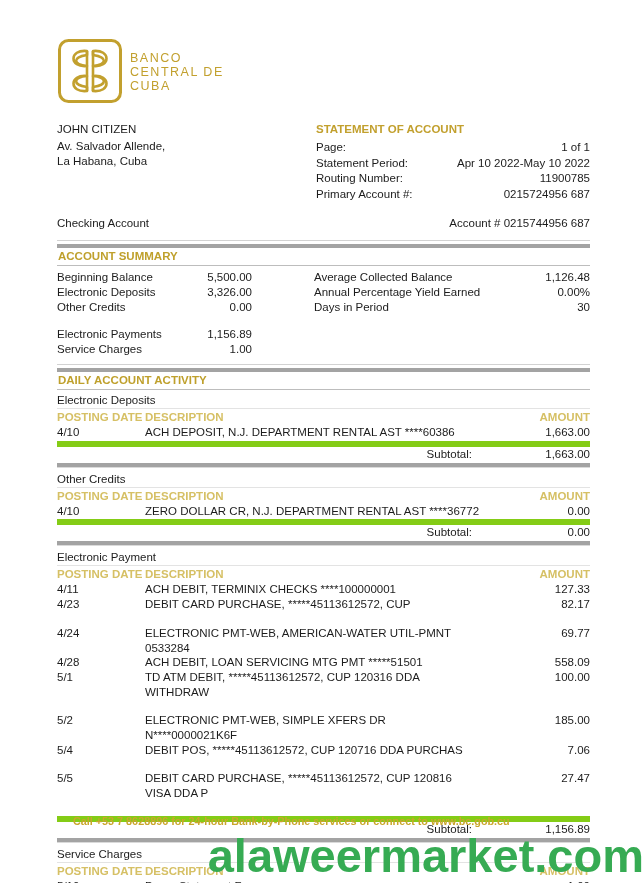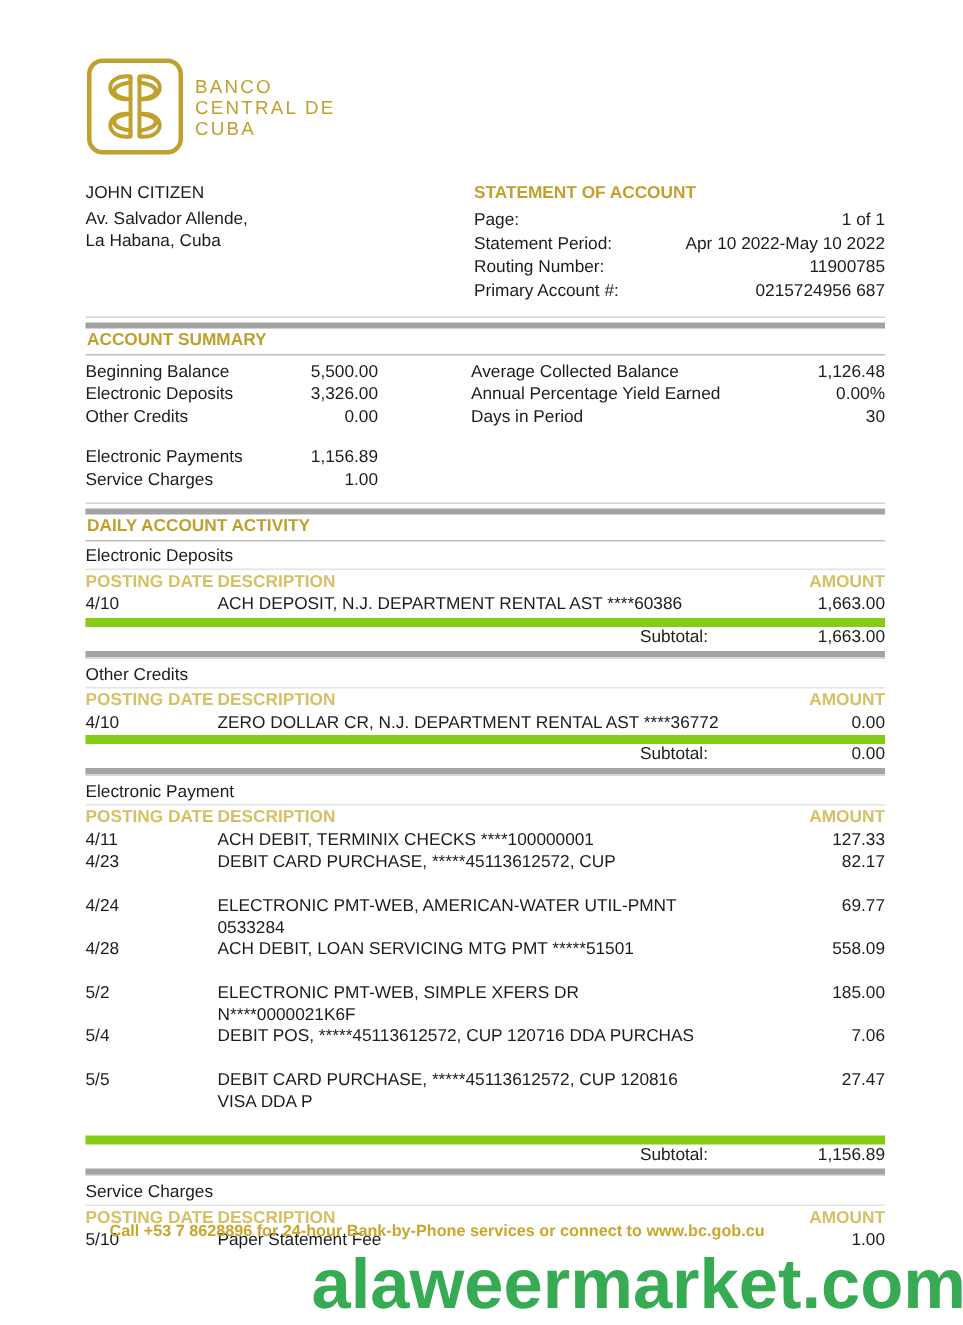--- a/index.html
+++ b/index.html
@@ -101,20 +101,24 @@
             <span class="info-value">11900785</span>
           </div>
           <div class="info-row">
             <span class="info-label">Primary Account #:</span>
             <span class="info-value">0215724956 687</span>
           </div>
         </div>
     </div>
   </div>
 
+  <div class="account-row">
+    <span>Checking Account</span>
+    <span>Account # 0215744956 687</span>
+  </div>
 
   <div class="rule-block">
     <div class="hairline"></div>
     <div class="thickbar"></div>
     <div class="section-title">ACCOUNT SUMMARY</div>
     <div class="hairline2"></div>
   </div>
   <div class="summary-grid">
     <div class="summary-col-left" id="summary-left">
         <div class="summary-row">
@@ -220,20 +224,25 @@
         <div class="txn-row">
           <span class="txn-date">4/24</span>
           <span class="txn-desc">ELECTRONIC PMT-WEB, AMERICAN-WATER UTIL-PMNT 0533284</span>
           <span class="txn-amt">69.77</span>
         </div>
         <div class="txn-row">
           <span class="txn-date">4/28</span>
           <span class="txn-desc">ACH DEBIT, LOAN SERVICING MTG PMT *****51501</span>
           <span class="txn-amt">558.09</span>
         </div>
+        <div class="txn-row">
+          <span class="txn-date">5/1</span>
+          <span class="txn-desc">TD ATM DEBIT, *****45113612572, CUP 120316 DDA WITHDRAW</span>
+          <span class="txn-amt">100.00</span>
+        </div>
         <div class="txn-spacer"></div>
         <div class="txn-row">
           <span class="txn-date">5/2</span>
           <span class="txn-desc">ELECTRONIC PMT-WEB, SIMPLE XFERS DR N****0000021K6F</span>
           <span class="txn-amt">185.00</span>
         </div>
         <div class="txn-row">
           <span class="txn-date">5/4</span>
           <span class="txn-desc">DEBIT POS, *****45113612572, CUP 120716 DDA PURCHAS</span>
           <span class="txn-amt">7.06</span>

